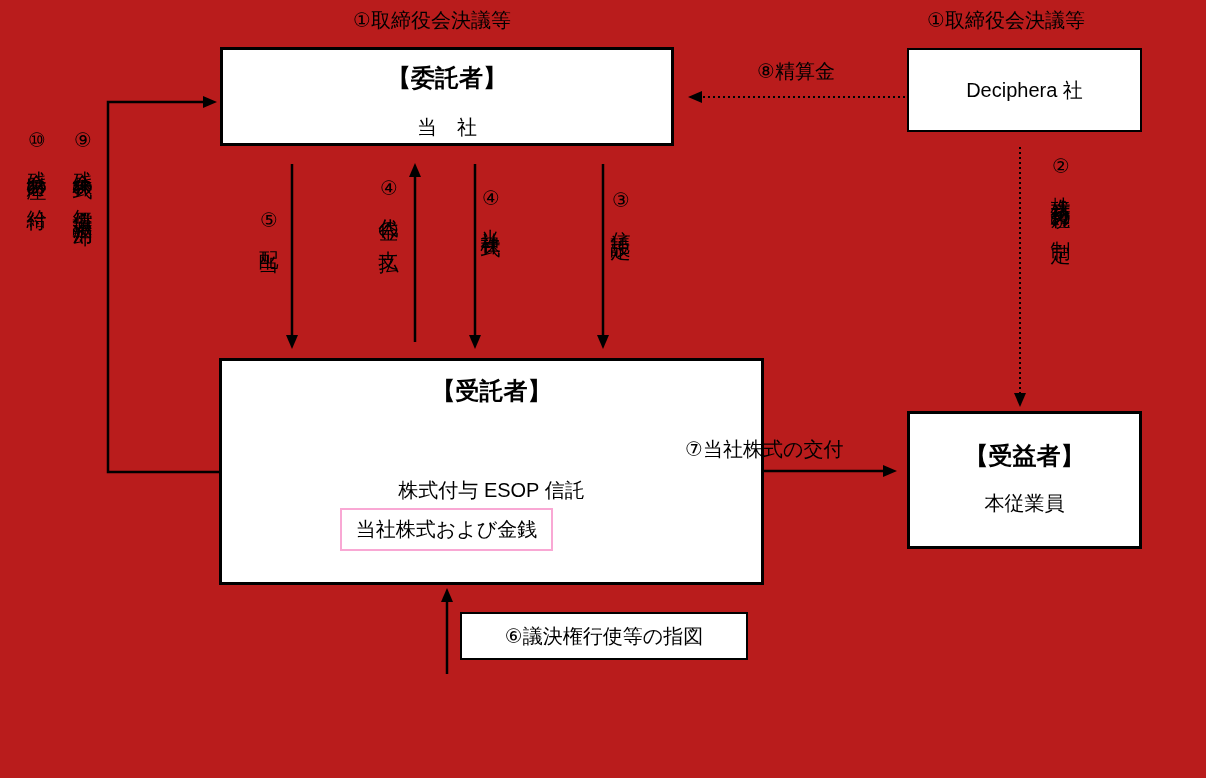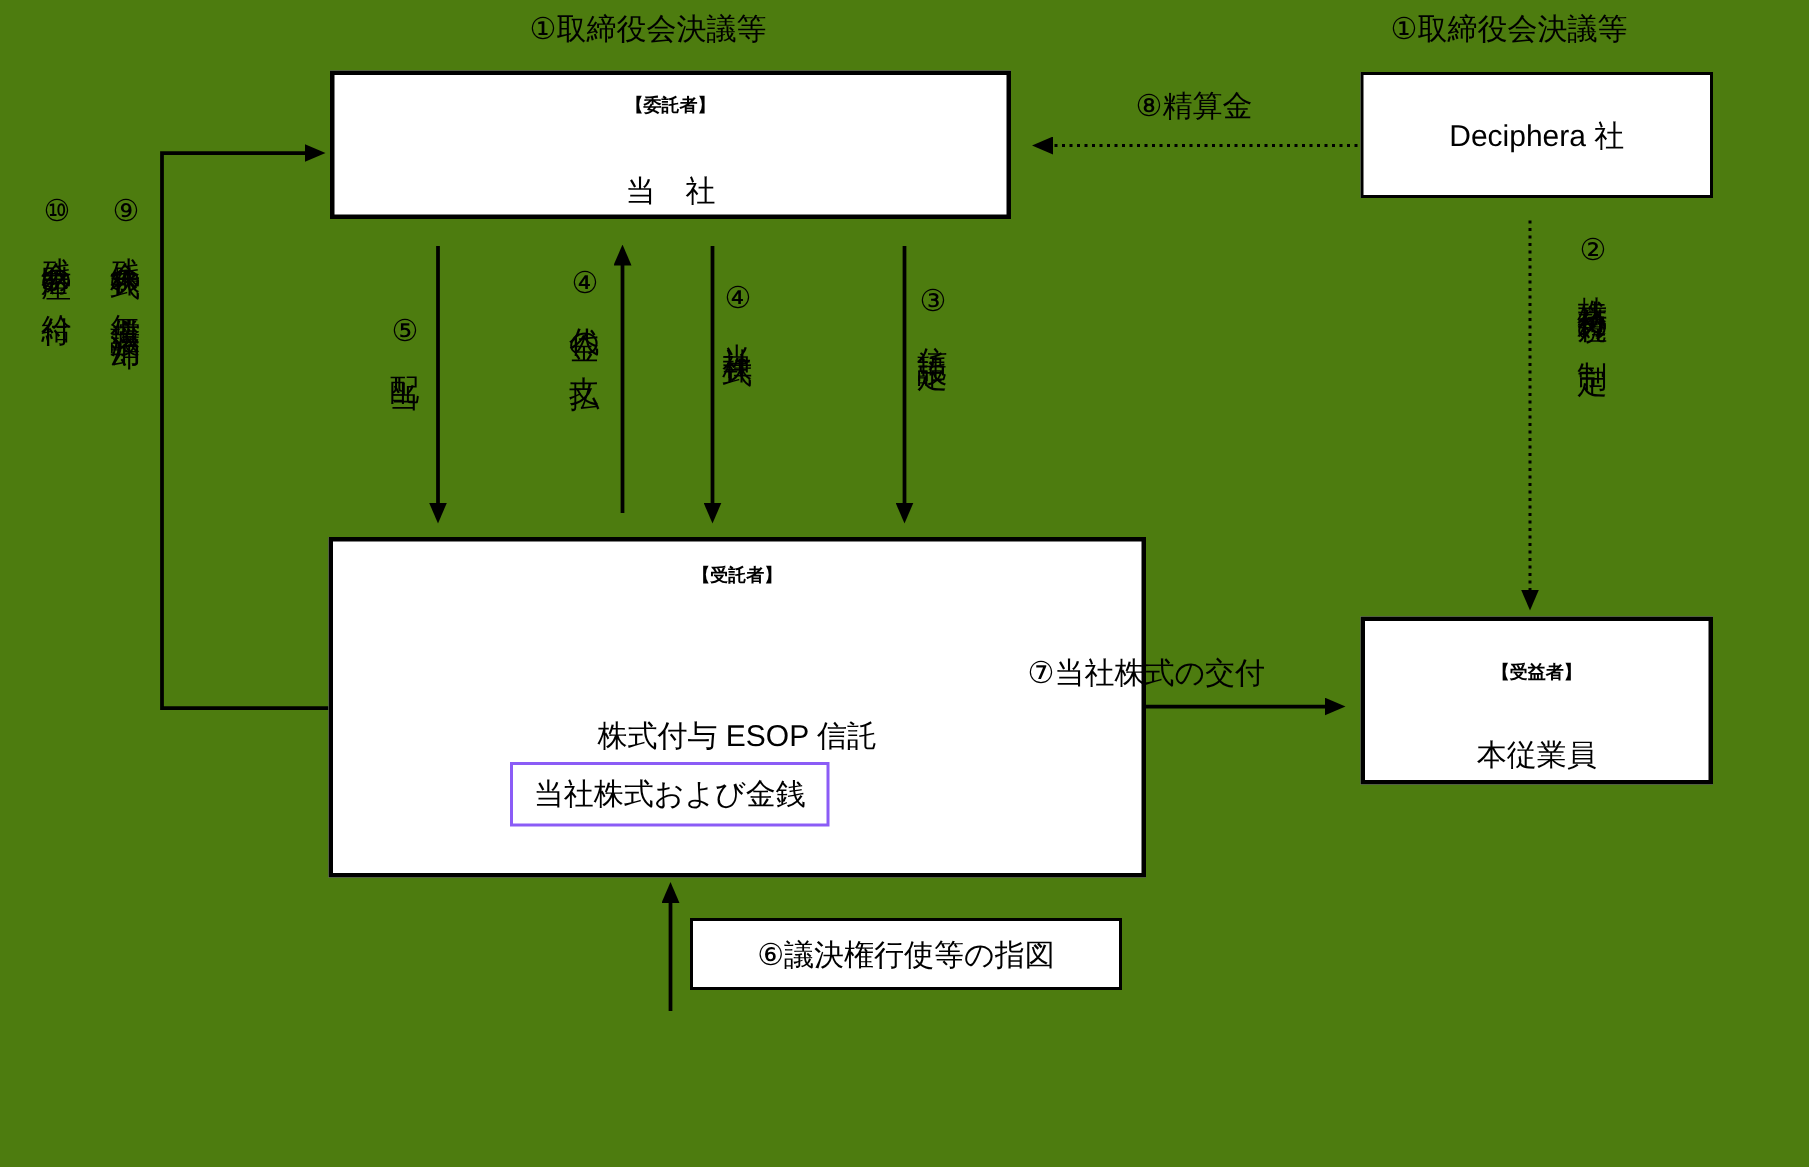--- a/index.html
+++ b/index.html
@@ -1,32 +1,32 @@
 <!DOCTYPE html>
 <html><head>
 <meta charset="utf-8">
 <style>
   html,body{margin:0;padding:0;background:#ffffff;}
   .stage{
-    position:relative;width:1206px;height:778px;background:#4d7c0f;overflow:hidden;
+    position:relative;width:1206px;height:778px;background:#b91c1c;overflow:hidden;
     font-family:"Liberation Sans","DejaVu Sans",sans-serif;color:#000;
   }
   .arrows{position:absolute;left:0;top:0;width:1206px;height:778px;}
   .box{position:absolute;box-sizing:border-box;background:#ffffff;border:3px solid #000;text-align:center;}
   .box.thin{border-width:2px;}
-  .btitle{position:absolute;left:0;right:0;font-size:12px;font-weight:bold;white-space:nowrap;}
+  .btitle{position:absolute;left:0;right:0;font-size:24px;font-weight:bold;white-space:nowrap;}
   .bsub{position:absolute;left:0;right:0;font-size:20px;white-space:nowrap;}
   .cbox{display:flex;align-items:center;justify-content:center;font-size:20px;white-space:nowrap;}
   .hlabel{position:absolute;font-size:20px;white-space:nowrap;line-height:1.2;}
   .center{transform:translateX(-50%);}
   .vlabel{
     position:absolute;writing-mode:vertical-rl;text-orientation:upright;
     font-size:20px;letter-spacing:3px;line-height:1;white-space:nowrap;
   }
-  .innerbox{position:absolute;box-sizing:border-box;border:2px solid #8b5cf6;background:#fff;}
+  .innerbox{position:absolute;box-sizing:border-box;border:2px solid #f9a8d4;background:#fff;}
 </style>
 </head>
 <body>
 
 <div class="stage">
 
   <svg class="arrows" width="1206" height="778" viewBox="0 0 1206 778" xmlns="http://www.w3.org/2000/svg">
     <defs>
       <marker id="arrow" viewBox="0 0 14 12" markerWidth="14" markerHeight="12" refX="1" refY="6" orient="auto" markerUnits="userSpaceOnUse">
         <path d="M0,0 L14,6 L0,12 z" fill="#000"></path>
@@ -65,21 +65,21 @@
   </div>
 
   <div class="box" style="left:219px;top:358px;width:545px;height:227px;">
     <div class="btitle" style="top:14px;">【受託者】</div>
     <div class="bsub" style="top:116px;">株式付与 ESOP 信託</div>
     <div class="innerbox cbox" style="left:118px;top:147px;width:213px;height:43px;">
       <span>当社株式および金銭</span>
     </div>
   </div>
 
-  <div class="box" style="left:907px;top:411px;width:235px;height:112px;">
+  <div class="box" style="left:907px;top:411px;width:235px;height:138px;">
     <div class="btitle" style="top:26px;">【受益者】</div>
     <div class="bsub" style="top:76px;">本従業員</div>
   </div>
 
 
   <div class="box thin cbox" style="left:460px;top:612px;width:288px;height:48px;">
     <span>⑥議決権行使等の指図</span>
   </div>
 
   <div class="hlabel center" style="left:796px;top:59px;">⑧精算金</div>

